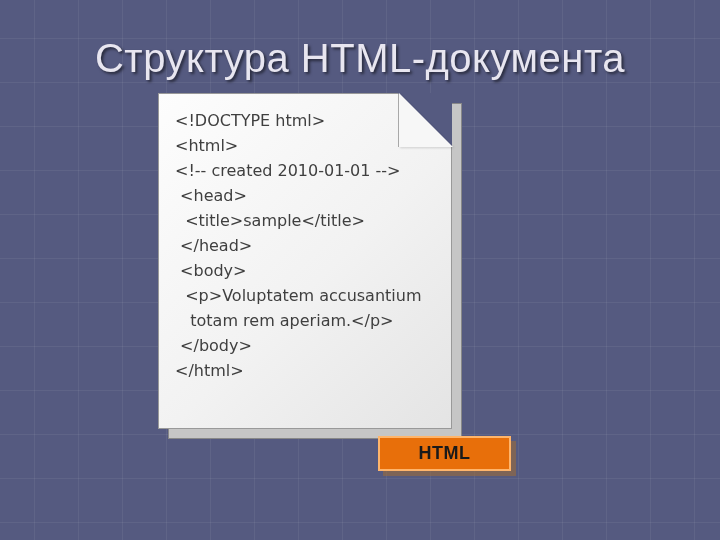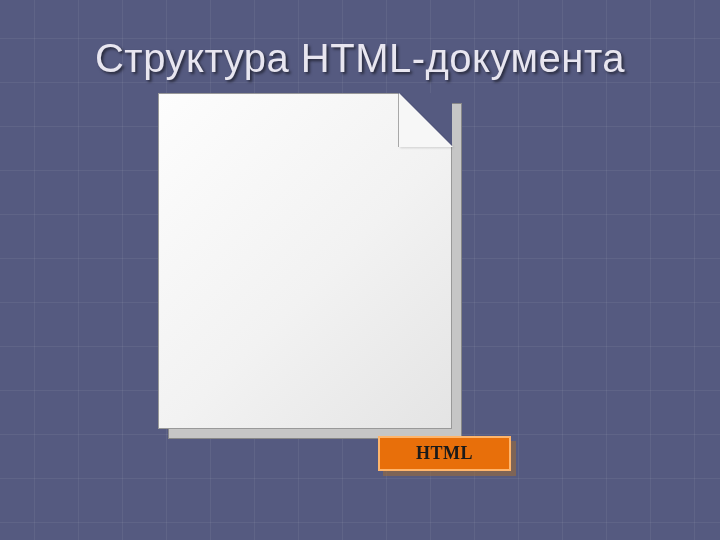--- a/index.html
+++ b/index.html
@@ -89,21 +89,20 @@
     line-height: 25px;
     color: #3f3f3f;
     white-space: pre;
   }
   .badge-wrap {
     position: absolute;
     left: 378px;
     top: 436px;
     width: 138px;
     height: 40px;
-    font-family: Liberation Serif, serif;
   }
   .badge-shadow {
     position: absolute;
     left: 5px;
     top: 5px;
     width: 133px;
     height: 35px;
     background: #9a6a3a;
     opacity: 0.6;
   }
@@ -126,19 +125,30 @@
 </style>
 </head>
 <body>
 
 <h1 class="title">Структура HTML-документа</h1>
 
 <div class="doc-wrap">
   <div class="doc-shadow"></div>
   <div class="doc">
     <div class="fold"></div>
+    <div class="code" id="code">&lt;!DOCTYPE html&gt;
+&lt;html&gt;
+&lt;!-- created 2010-01-01 --&gt;
+ &lt;head&gt;
+  &lt;title&gt;sample&lt;/title&gt;
+ &lt;/head&gt;
+ &lt;body&gt;
+  &lt;p&gt;Voluptatem accusantium
+   totam rem aperiam.&lt;/p&gt;
+ &lt;/body&gt;
+&lt;/html&gt;</div>
   </div>
 </div>
 
 <div class="badge-wrap">
   <div class="badge-shadow"></div>
   <div class="badge">HTML</div>
 </div>
 
 </body></html>

